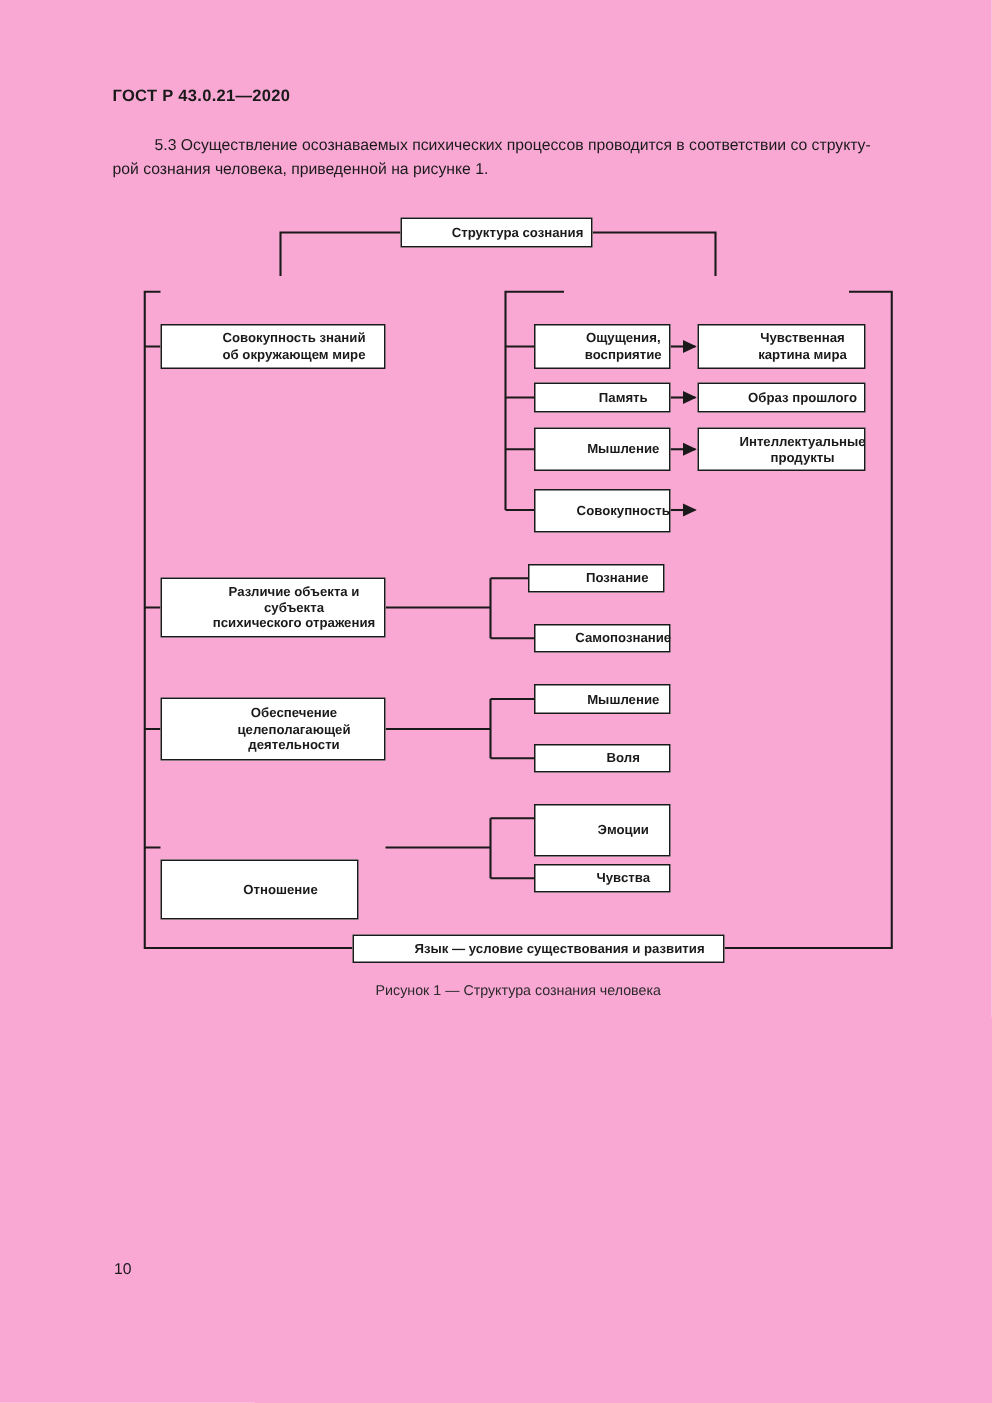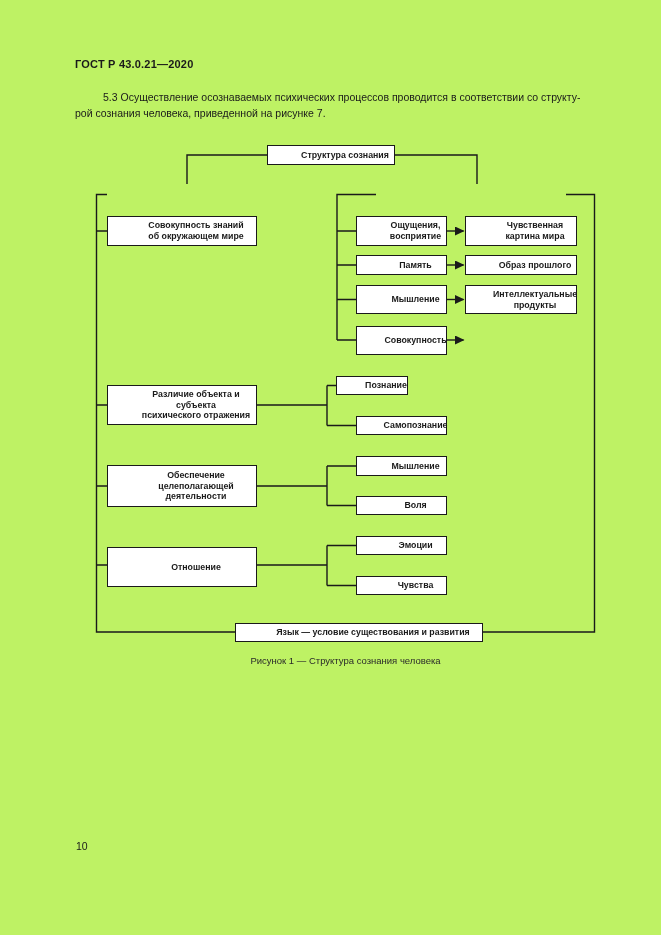--- a/index.html
+++ b/index.html
@@ -6,21 +6,21 @@
   html, body { width: 661px; height: 935px; }
   body {
     background: #ffffff;
     font-family: "Liberation Sans", sans-serif;
     color: #1a1a1a;
   }
   .page {
     position: relative;
     width: 661px;
     height: 935px;
-    background: #bef264;
+    background: #f9a8d4;
     overflow: hidden;
   }
   .doc-header {
     position: absolute;
     left: 75px;
     top: 58px;
     font-size: 11px;
     font-weight: bold;
     letter-spacing: 0.2px;
   }
@@ -79,21 +79,21 @@
   }
 </style>
 </head>
 <body>
 
 <div class="page">
 
   <div class="doc-header">ГОСТ Р 43.0.21—2020</div>
 
   <p class="para">5.3 Осуществление осознаваемых психических процессов проводится в соответствии со структу-
-рой сознания человека, приведенной на рисунке 7.</p>
+рой сознания человека, приведенной на рисунке 1.</p>
 
   <div class="diagram">
 
     <svg width="661" height="700" viewBox="0 0 661 700">
       <defs>
         <marker id="arrow" markerUnits="userSpaceOnUse" markerWidth="10" markerHeight="9" refX="8.5" refY="4.5" orient="auto">
           <path d="M0,0 L9.5,4.5 L0,9 Z" fill="#1a1a1a"></path>
         </marker>
       </defs>
       <g stroke="#1a1a1a" stroke-width="1.4" fill="none">
@@ -134,35 +134,35 @@
 
     <div class="node" style="left:465px;top:285px;width:112px;height:29px">Интеллектуальные
 продукты</div>
 
     <div class="node" style="left:356px;top:326px;width:91px;height:29px">Совокупность</div>
 
 
     <div class="node" style="left:107px;top:385px;width:150px;height:40px">Различие объекта и субъекта
 психического отражения</div>
 
-    <div class="node" style="left:336px;top:376px;width:72px;height:19px">Познание</div>
+    <div class="node" style="left:352px;top:376px;width:91px;height:19px">Познание</div>
 
     <div class="node" style="left:356px;top:416px;width:91px;height:19px">Самопознание</div>
 
     <div class="node" style="left:107px;top:465px;width:150px;height:42px">Обеспечение
 целеполагающей
 деятельности</div>
 
     <div class="node" style="left:356px;top:456px;width:91px;height:20px">Мышление</div>
 
     <div class="node" style="left:356px;top:496px;width:91px;height:19px">Воля</div>
 
-    <div class="node" style="left:107px;top:547px;width:150px;height:40px">Отношение</div>
+    <div class="node" style="left:107px;top:573px;width:132px;height:40px">Отношение</div>
 
-    <div class="node" style="left:356px;top:536px;width:91px;height:19px">Эмоции</div>
+    <div class="node" style="left:356px;top:536px;width:91px;height:35px">Эмоции</div>
 
     <div class="node" style="left:356px;top:576px;width:91px;height:19px">Чувства</div>
 
     <div class="node" style="left:235px;top:623px;width:248px;height:19px">Язык — условие существования и развития</div>
 
   </div>
 
   <div class="caption">Рисунок 1 — Структура сознания человека</div>
 
   <div class="page-number">10</div>

